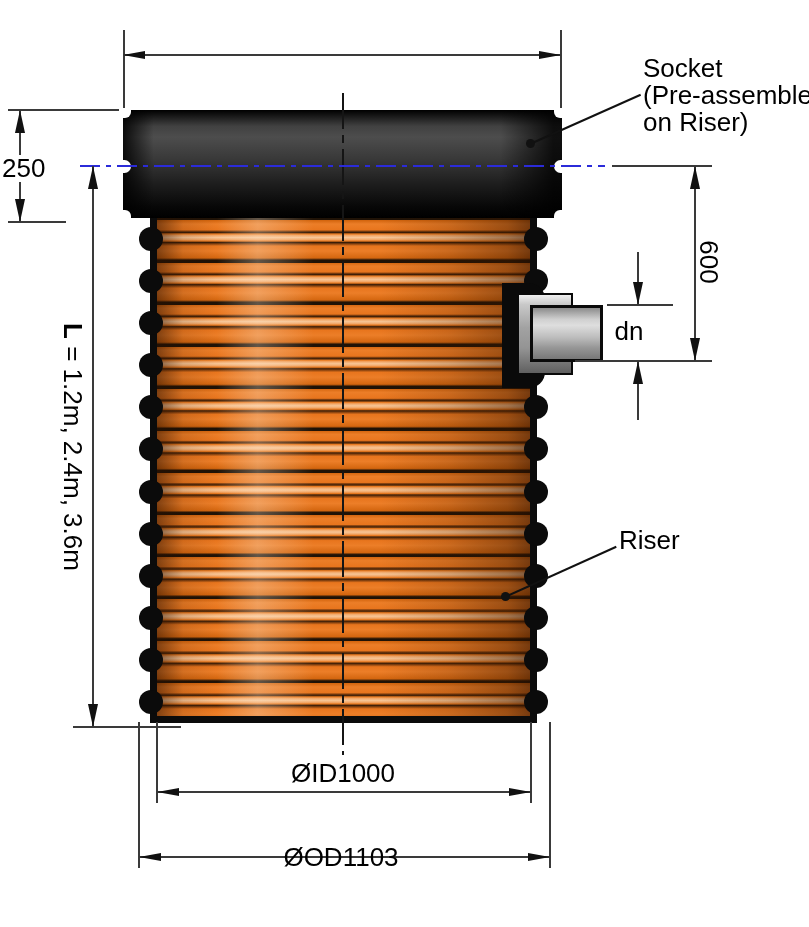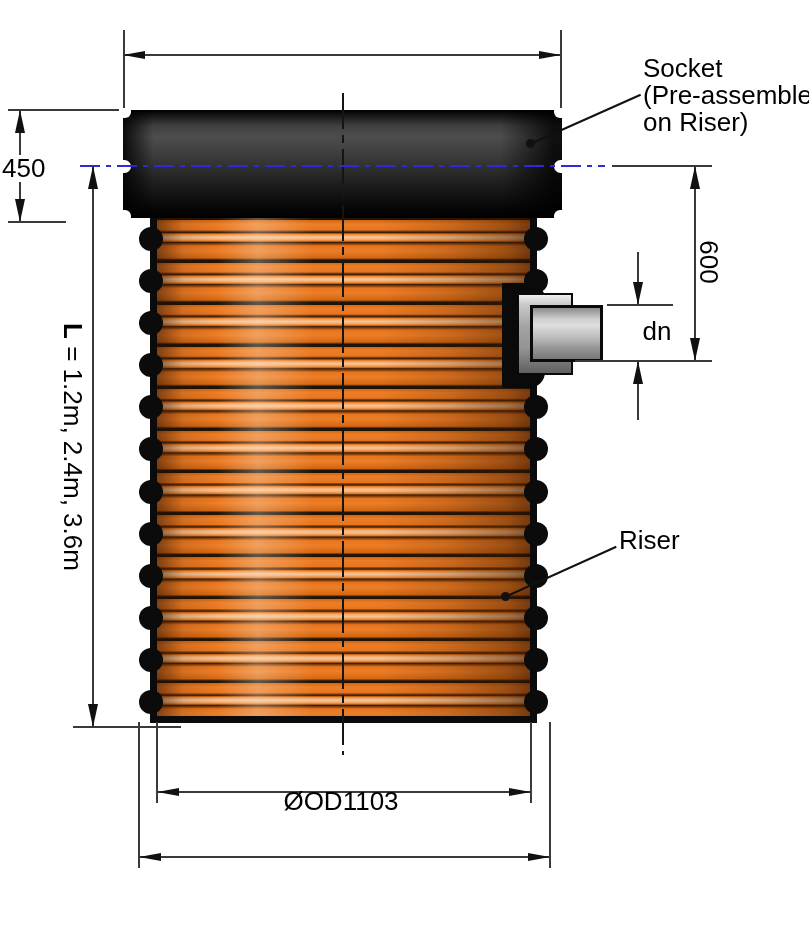--- a/index.html
+++ b/index.html
@@ -177,32 +177,33 @@
   <div class="ln" style="left:139px;top:856px;width:411px;height:1.5px;"></div>
   <div class="ar l" style="left:139px;top:852.5px;"></div>
   <div class="ar r" style="left:528px;top:852.5px;"></div>
 
   <div class="leader" style="left:530px;top:143px;width:121px;transform:rotate(-24deg);"></div>
   <div class="ldot" style="left:525.5px;top:138.5px;"></div>
   <div class="leader" style="left:505px;top:596px;width:122px;transform:rotate(-24.3deg);"></div>
   <div class="ldot" style="left:500.5px;top:591.5px;"></div>
 
 
-  <div class="txt wbg" style="left:0px;top:155px;">450</div>
+  <div class="txt wbg" style="left:0px;top:155px;">250</div>
 
   <div class="txt rot90" style="left:72px;top:447px;"><b>L</b><span> = 1.2m, 2.4m, 3.6m</span></div>
 
   <div class="txt rot90" style="left:708px;top:262px;">600</div>
 
-  <div class="txt ctr" style="left:632px;top:318px;width:50px;">dn</div>
+  <div class="txt ctr" style="left:604px;top:318px;width:50px;">dn</div>
 
   <div class="txt" style="left:643px;top:55px;">
     <div>Socket</div>
     <div>(Pre-assembled</div>
     <div>on Riser)</div>
   </div>
 
   <div class="txt" style="left:619px;top:527px;">Riser</div>
 
-
-  <div class="txt ctr" style="left:241px;top:788px;width:200px;">ØOD1103</div>
+  <div class="txt ctr" style="left:243px;top:760px;width:200px;">ØID1000</div>
+
+  <div class="txt ctr" style="left:241px;top:844px;width:200px;">ØOD1103</div>
 
 </div>
 
 </body></html>

